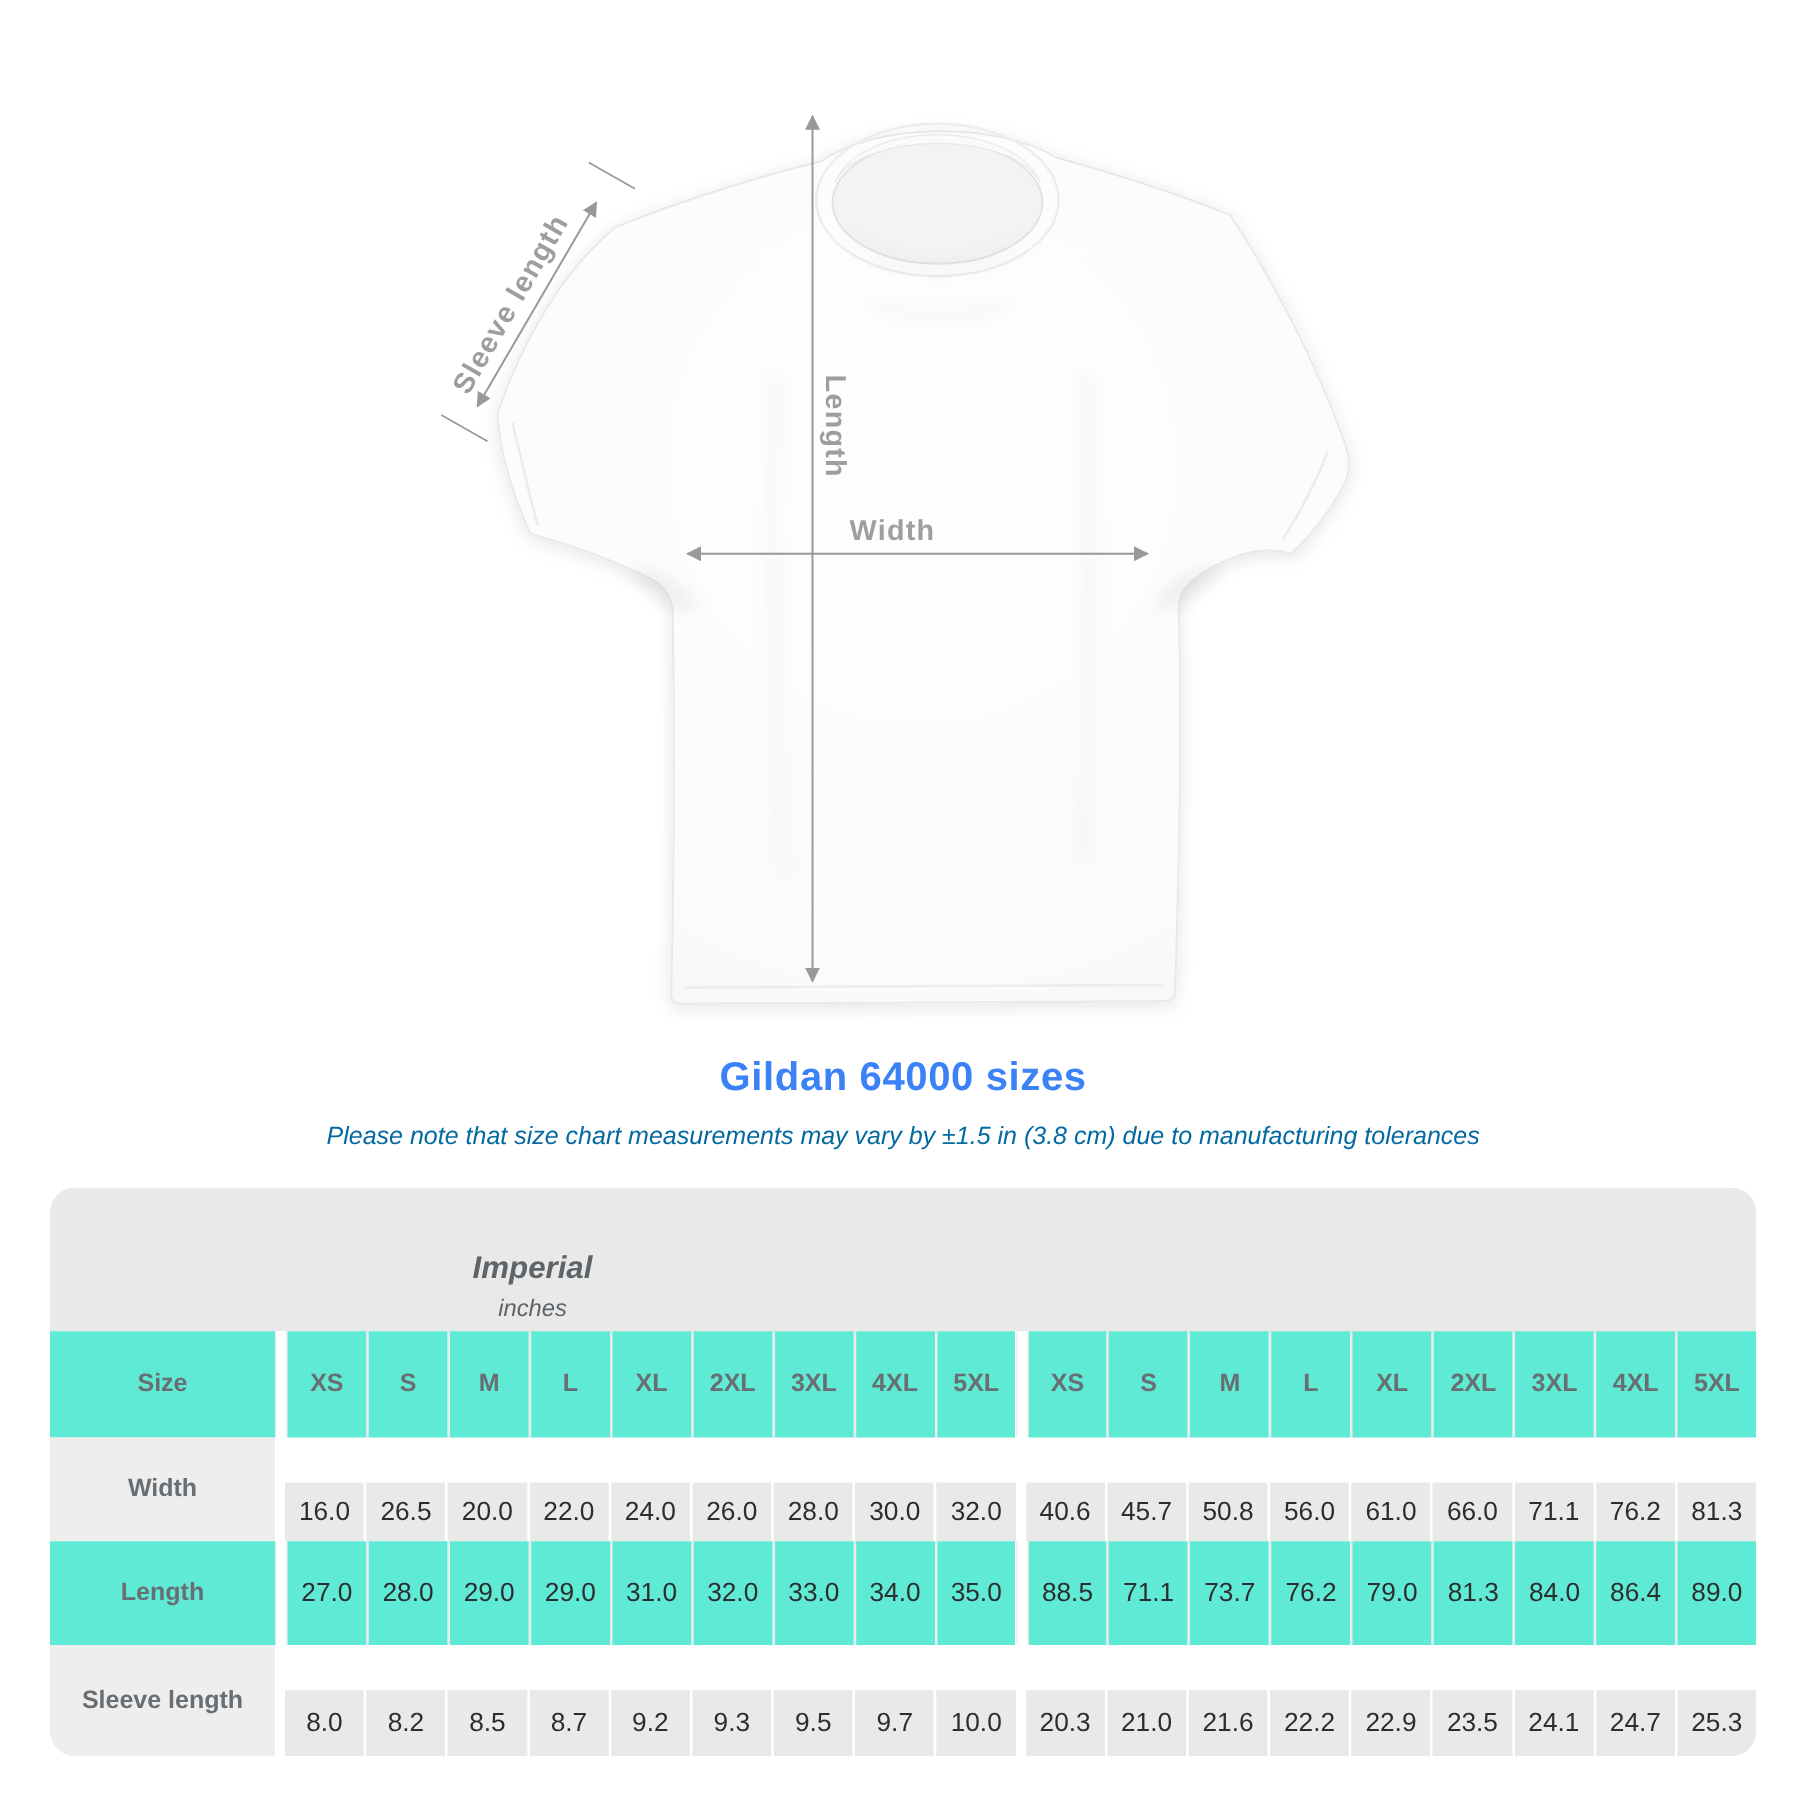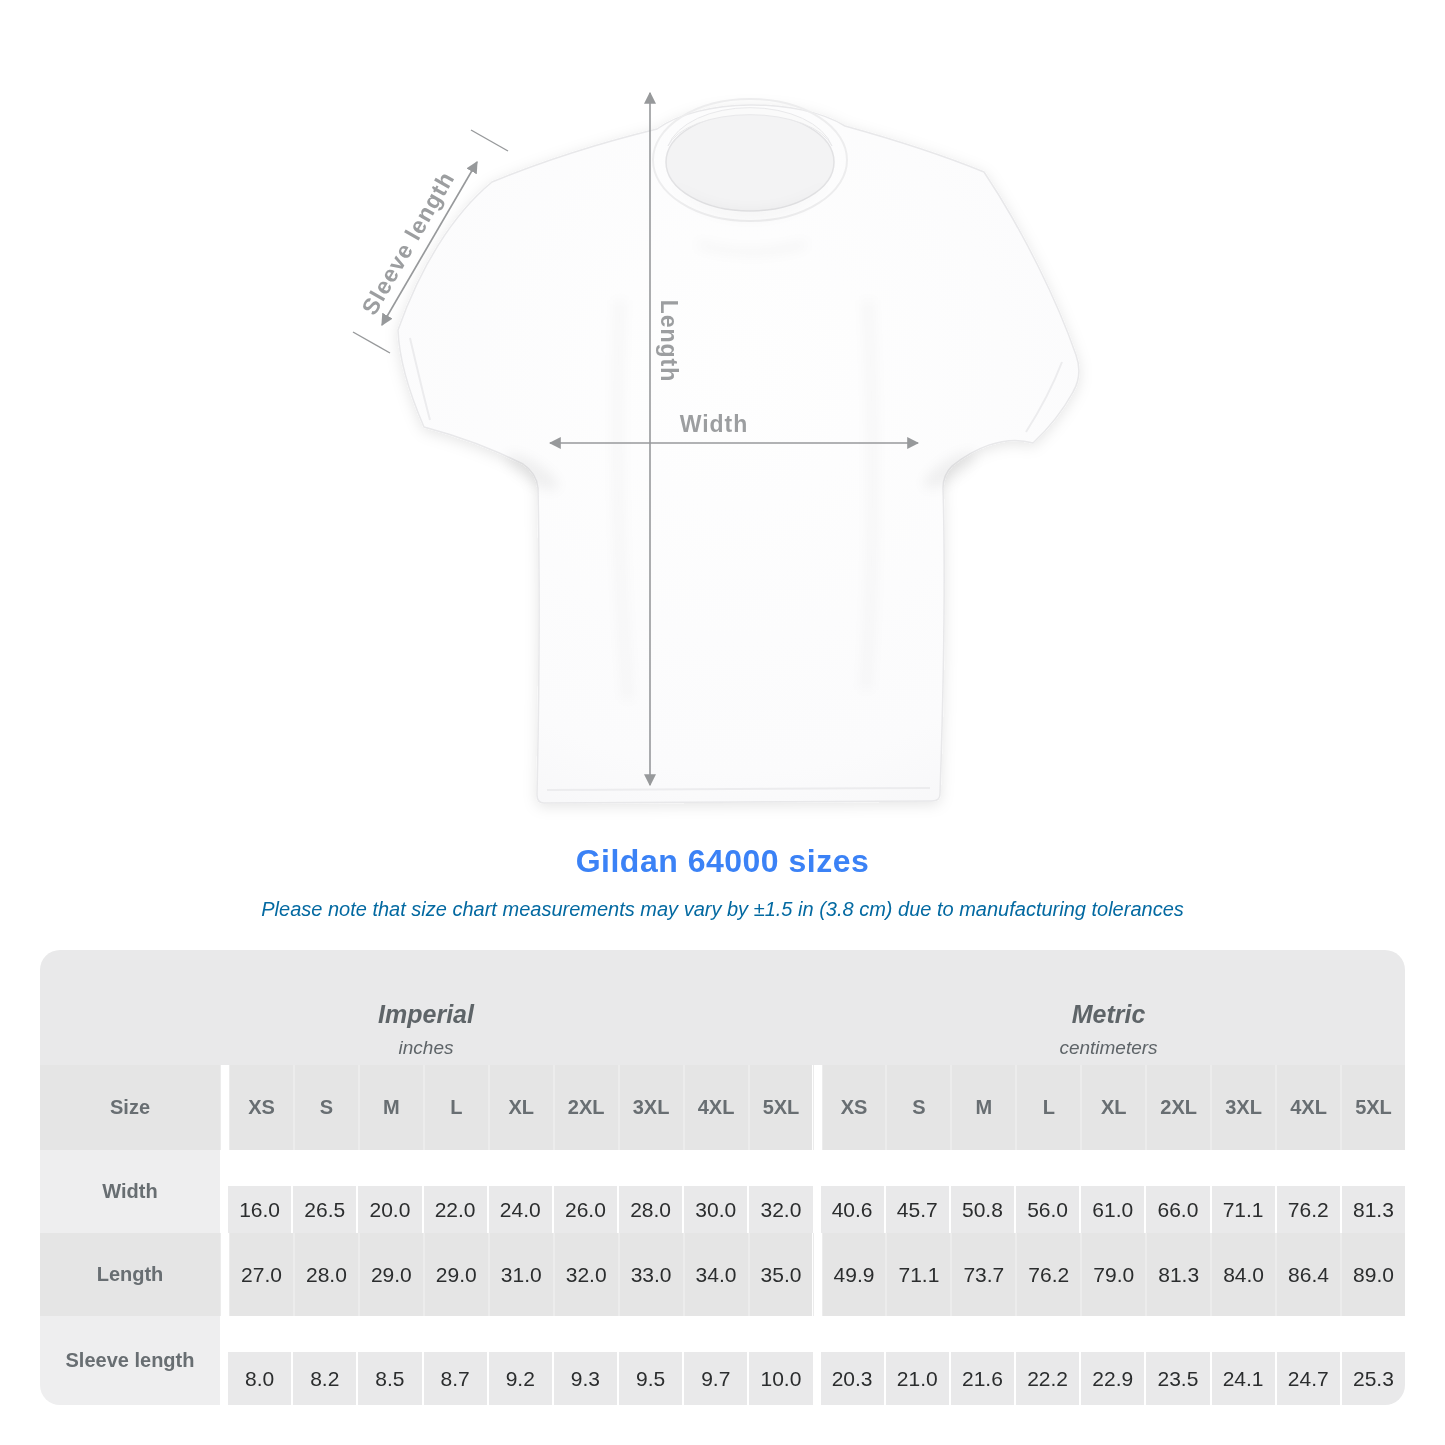--- a/index.html
+++ b/index.html
@@ -52,21 +52,21 @@
   .group{flex:1;display:flex;min-width:0;}
   .cell{
     flex:1;display:flex;align-items:center;justify-content:center;
     font-size:21px;color:var(--value-text);min-width:0;
   }
   .cell.head{font-size:20px;font-weight:bold;color:var(--head-text);}
   
   .trow.gray .label-cell{background:var(--label-gray);}
   .trow.gray .cell{background:var(--table-gray);margin-top:36px;}
   .trow.gray .cell + .cell{border-left:2px solid #ffffff;}
-  .trow.white .label-cell,.trow.white .cell{background:#e5e5e5;}
+  .trow.white .label-cell,.trow.white .cell{background:#5eead4;}
   .trow.white .cell + .cell{border-left:2px solid var(--sep-light);}
   .trow.white .vgap{border-left:1px solid var(--sep-light);border-right:1px solid var(--sep-light);}
   svg text{font-family:"Liberation Sans", sans-serif;}
 </style>
 </head>
 <body>
 
 <div class="page">
 
   <div class="figure">
@@ -153,24 +153,20 @@
   <div class="title">Gildan 64000 sizes</div>
   <div class="subtitle">Please note that size chart measurements may vary by ±1.5 in (3.8 cm) due to manufacturing tolerances</div>
 
   <div class="size-table">
 
     <div class="band">
       <div class="band-half left">
         <div class="band-name">Imperial</div>
         <div class="band-unit">inches</div>
       </div>
-      <div class="band-half right">
-        <div class="band-name">Metric</div>
-        <div class="band-unit">centimeters</div>
-      </div>
     </div>
 
     <div class="trow white h-size">
       <div class="label-cell">Size</div>
       <div class="vgap"></div>
       <div class="group">
           <div class="cell head">XS</div>
           <div class="cell head">S</div>
           <div class="cell head">M</div>
           <div class="cell head">L</div>
@@ -231,21 +227,21 @@
           <div class="cell">29.0</div>
           <div class="cell">29.0</div>
           <div class="cell">31.0</div>
           <div class="cell">32.0</div>
           <div class="cell">33.0</div>
           <div class="cell">34.0</div>
           <div class="cell">35.0</div>
         </div>
       <div class="vgap"></div>
       <div class="group">
-          <div class="cell">49.9</div>
+          <div class="cell">88.5</div>
           <div class="cell">71.1</div>
           <div class="cell">73.7</div>
           <div class="cell">76.2</div>
           <div class="cell">79.0</div>
           <div class="cell">81.3</div>
           <div class="cell">84.0</div>
           <div class="cell">86.4</div>
           <div class="cell">89.0</div>
         </div>
     </div>

